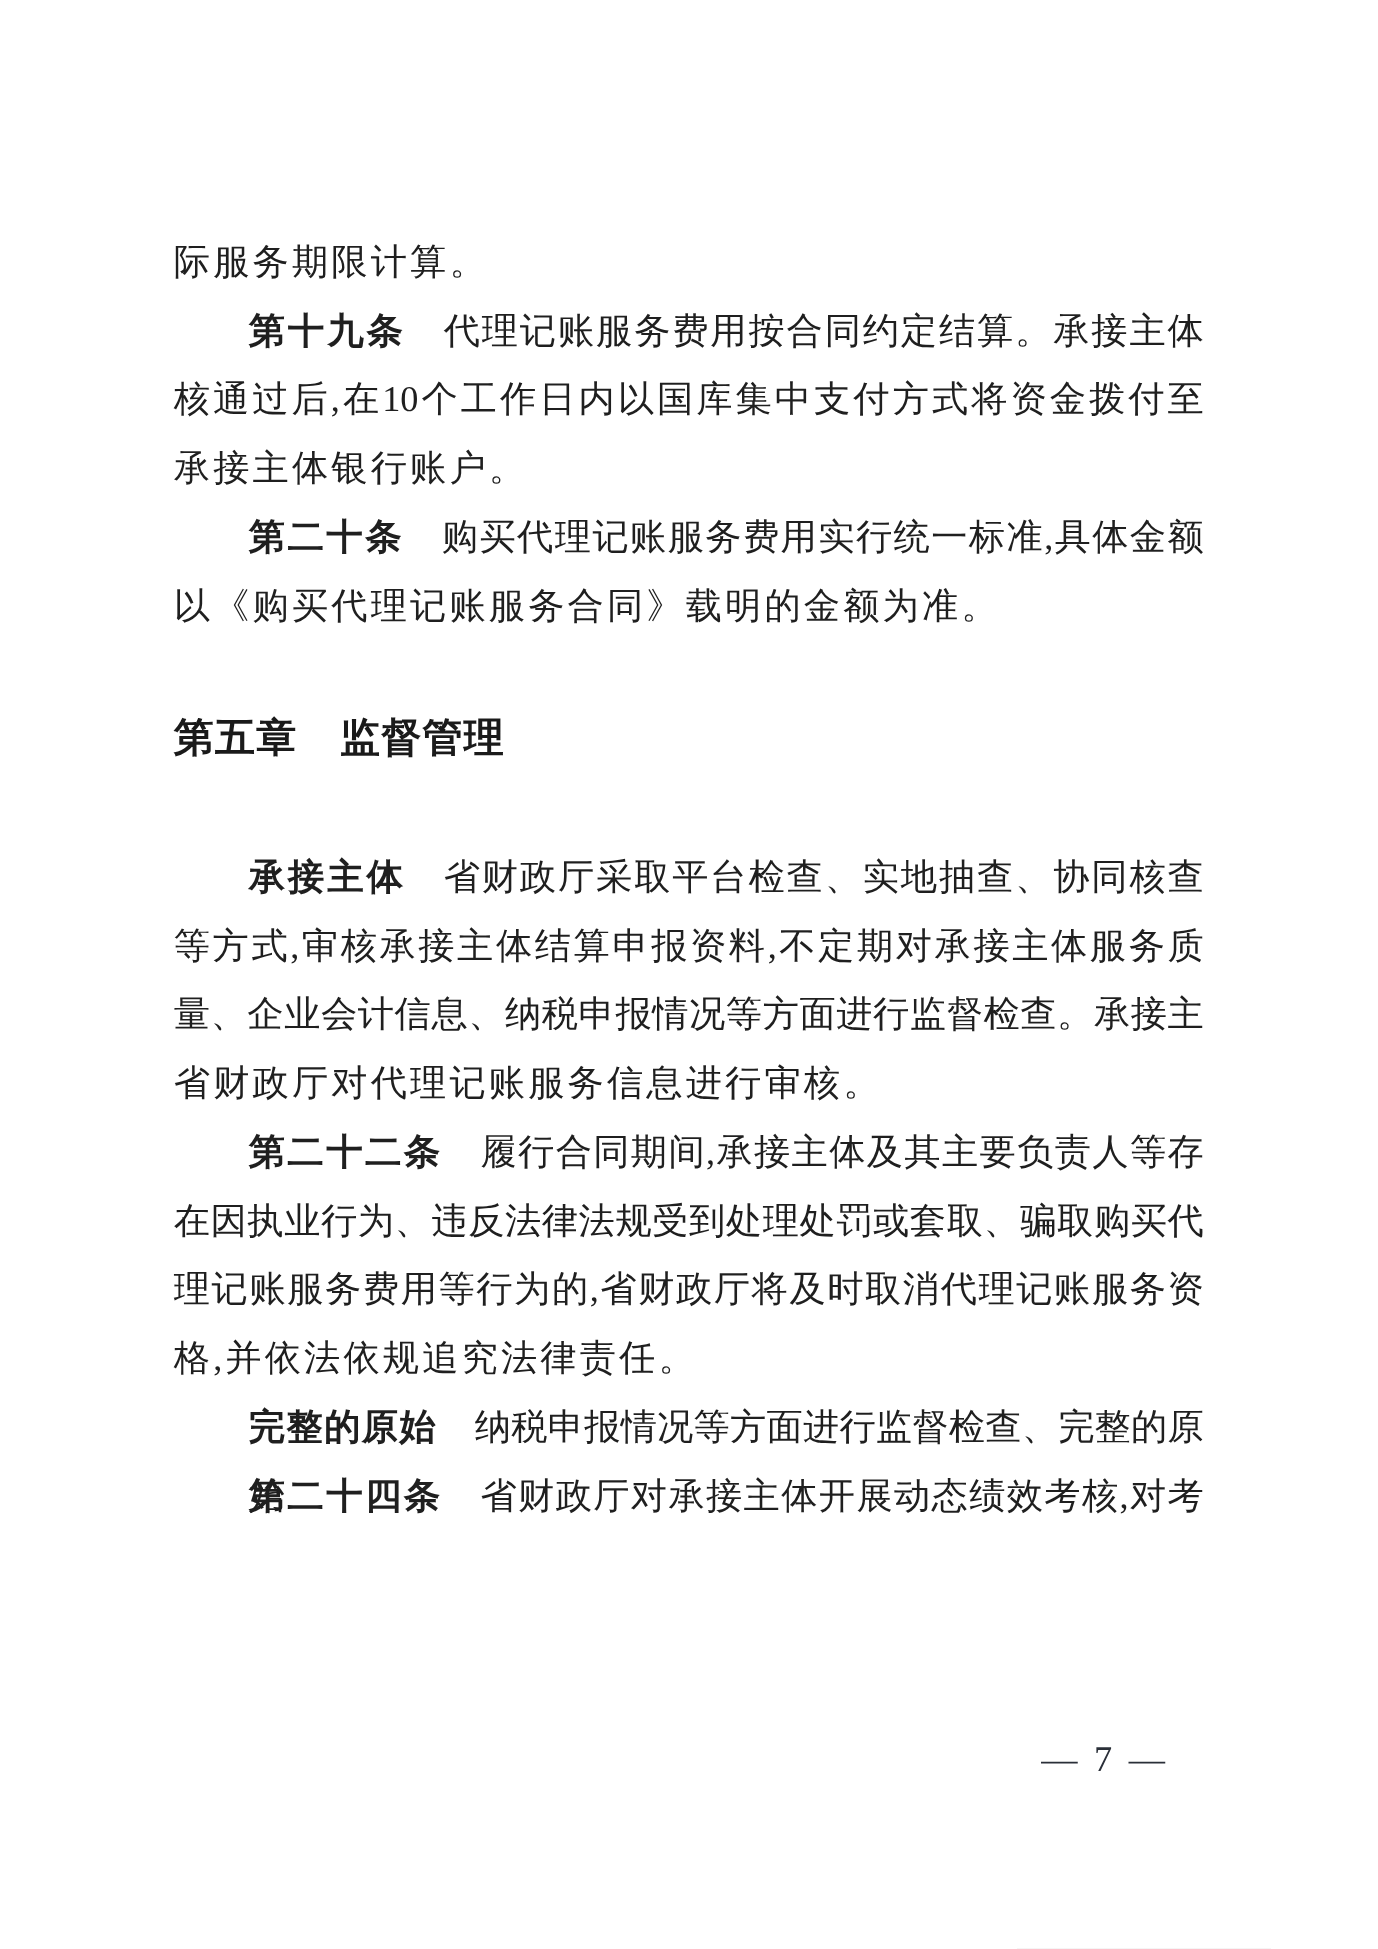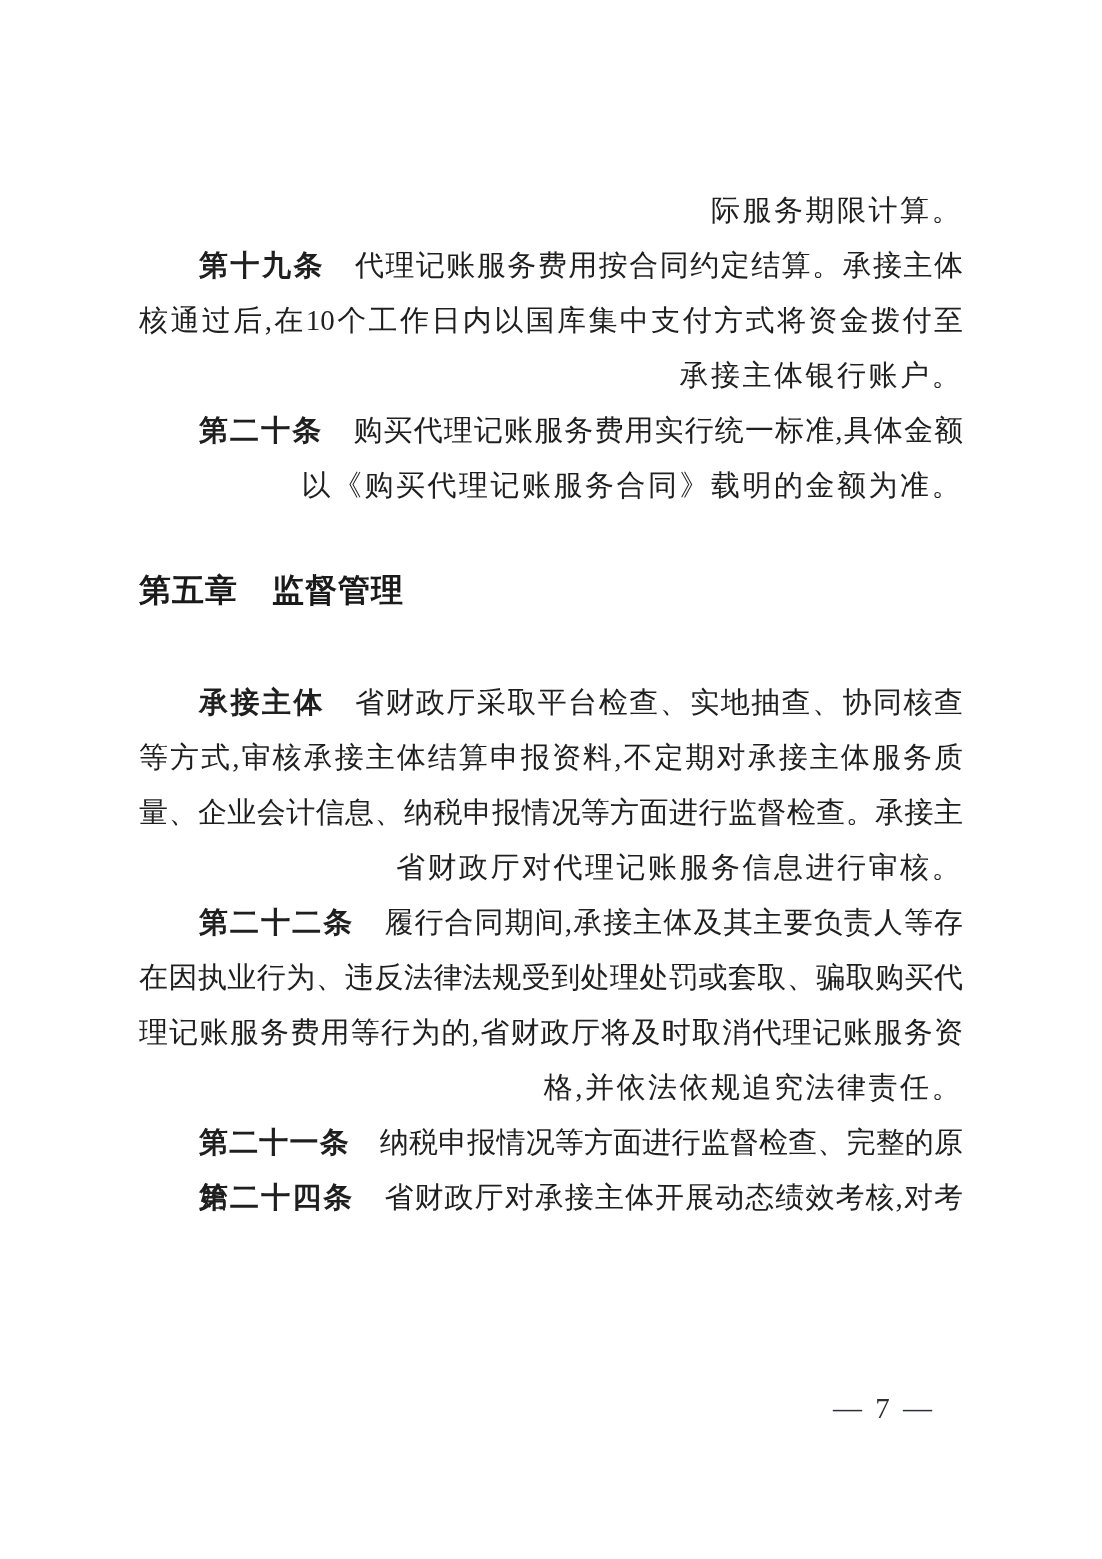--- a/index.html
+++ b/index.html
@@ -18,21 +18,21 @@
     top: 183px;
     width: 824px;
   }
   .ln {
     margin: 0;
     height: 55px;
     line-height: 55px;
     font-size: 29px;
     letter-spacing: 2.5px;
     white-space: nowrap;
-    text-align: right;
+    text-align: left;
   }
   
   .j {
     letter-spacing: 0;
     white-space: normal;
     text-align: justify;
     text-align-last: justify;
     text-justify: inter-character;
   }
   
@@ -95,20 +95,20 @@
     <p class="ln j ind"><span class="lead">承接主体</span><span>省财政厅采取平台检查、实地抽查、协同核查</span></p>
     <p class="ln j">等方式,审核承接主体结算申报资料,不定期对承接主体服务质</p>
     <p class="ln j">量、企业会计信息、纳税申报情况等方面进行监督检查。承接主</p>
     <p class="ln">省财政厅对代理记账服务信息进行审核。</p>
 
     <p class="ln j ind"><span class="lead">第二十二条</span><span>履行合同期间,承接主体及其主要负责人等存</span></p>
     <p class="ln j">在因执业行为、违反法律法规受到处理处罚或套取、骗取购买代</p>
     <p class="ln j">理记账服务费用等行为的,省财政厅将及时取消代理记账服务资</p>
     <p class="ln">格,并依法依规追究法律责任。</p>
 
-    <p class="ln j ind"><span class="lead">第二十一条</span><span>纳税申报情况等方面进行监督检查、完整的原始</span></p>
+    <p class="ln j ind"><span class="lead">完整的原始</span><span>纳税申报情况等方面进行监督检查、完整的原始</span></p>
 
     <p class="ln j ind"><span class="lead">第二十四条</span><span>省财政厅对承接主体开展动态绩效考核,对考</span></p>
 
   </div>
 
   <div class="footer">— 7 —</div>
 </div>
 
 </body></html>

